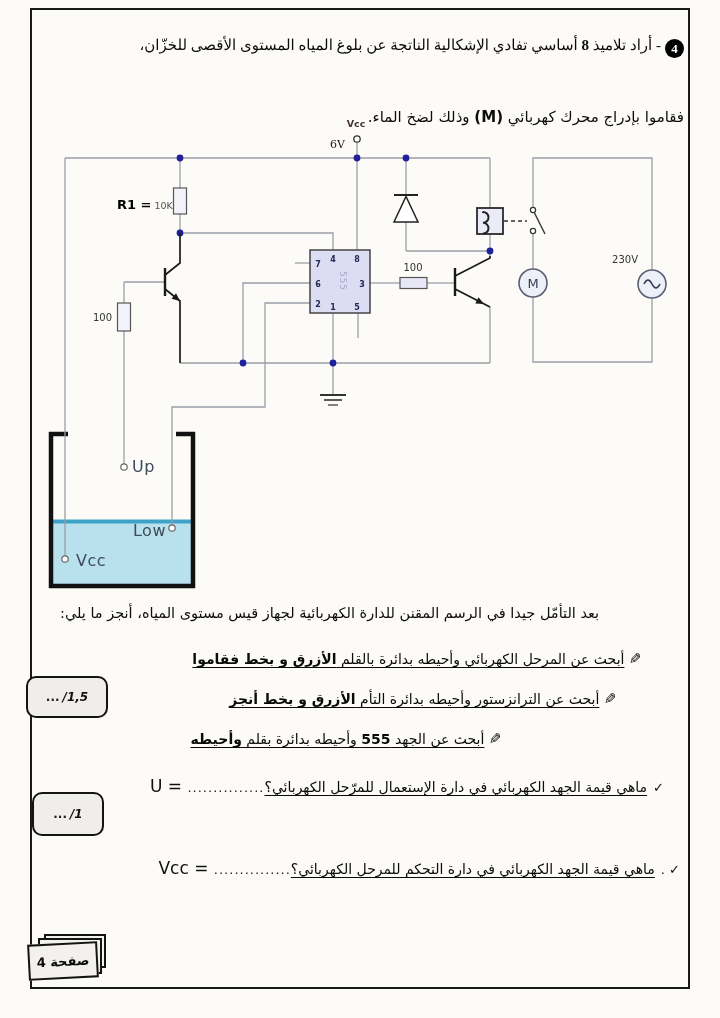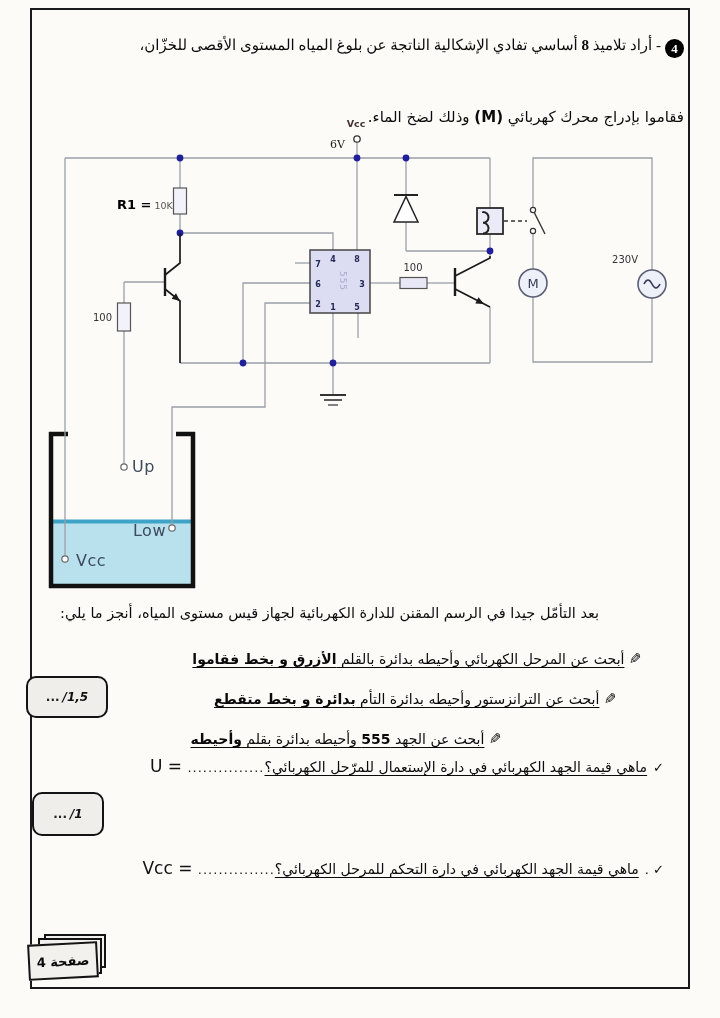--- a/index.html
+++ b/index.html
@@ -218,39 +218,39 @@
     <text class="tanklbl" x="76" y="566">Vcc</text>
   </g>
 </svg>
 
 <div class="intro">بعد التأمّل جيدا في الرسم المقنن للدارة الكهربائية لجهاز قيس مستوى المياه، أنجز ما يلي:</div>
 
 <div class="task" style="top:650px;right:78px;">
   <span class="u"><span class="pencil">✎</span><span>أبحث عن المرحل الكهربائي وأحيطه بدائرة بالقلم </span><span class="b"></span><span></span><span class="b">الأزرق و بخط فقاموا</span></span>
 </div>
 <div class="task" style="top:690px;right:103px;">
-  <span class="u"><span class="pencil">✎</span><span>أبحث عن الترانزستور وأحيطه بدائرة التأم </span><span class="b"></span><span></span><span class="b">بدائرة و بخط متقطع</span></span>
+  <span class="u"><span class="pencil">✎</span><span>أبحث عن الترانزستور وأحيطه بدائرة التأم </span><span class="b"></span><span></span><span class="b">الأزرق و بخط أنجز</span></span>
 </div>
 <div class="task" style="top:730px;right:218px;">
   <span class="u"><span class="pencil">✎</span><span>أبحث عن الجهد </span><span class="b">555</span><span> وأحيطه بدائرة بقلم </span><span class="b">وأحيطه</span></span>
 </div>
 
 <div class="score" style="left:26px;top:676px;width:78px;height:38px;">
   <span class="dots">...</span>
     <span class="val">/1,5</span>
 </div>
 <div class="score" style="left:32px;top:792px;width:68px;height:40px;">
   <span class="dots">...</span>
     <span class="val">/1</span>
 </div>
 
-<div class="q" style="top:756px;right:56px;">
+<div class="q" style="top:776px;right:56px;">
   <span class="check">✓</span><span class="u">ماهي قيمة الجهد الكهربائي في دارة الإستعمال للمرّحل الكهربائي؟</span><span class="answer"><span>U =</span> <span class="adots">...............</span></span>
 </div>
-<div class="q" style="top:858px;right:56px;">
+<div class="q" style="top:858px;right:40px;">
   <span class="check">✓ .</span><span class="u">ماهي قيمة الجهد الكهربائي في دارة التحكم للمرحل الكهربائي؟</span><span class="answer"><span>Vcc =</span> <span class="adots">...............</span></span>
 </div>
 
 <div class="badge">
   <div class="sheet b1"></div>
   <div class="sheet b2"></div>
   <div class="sheet front">
       <span>صفحة 4</span>
     </div>
 </div>

